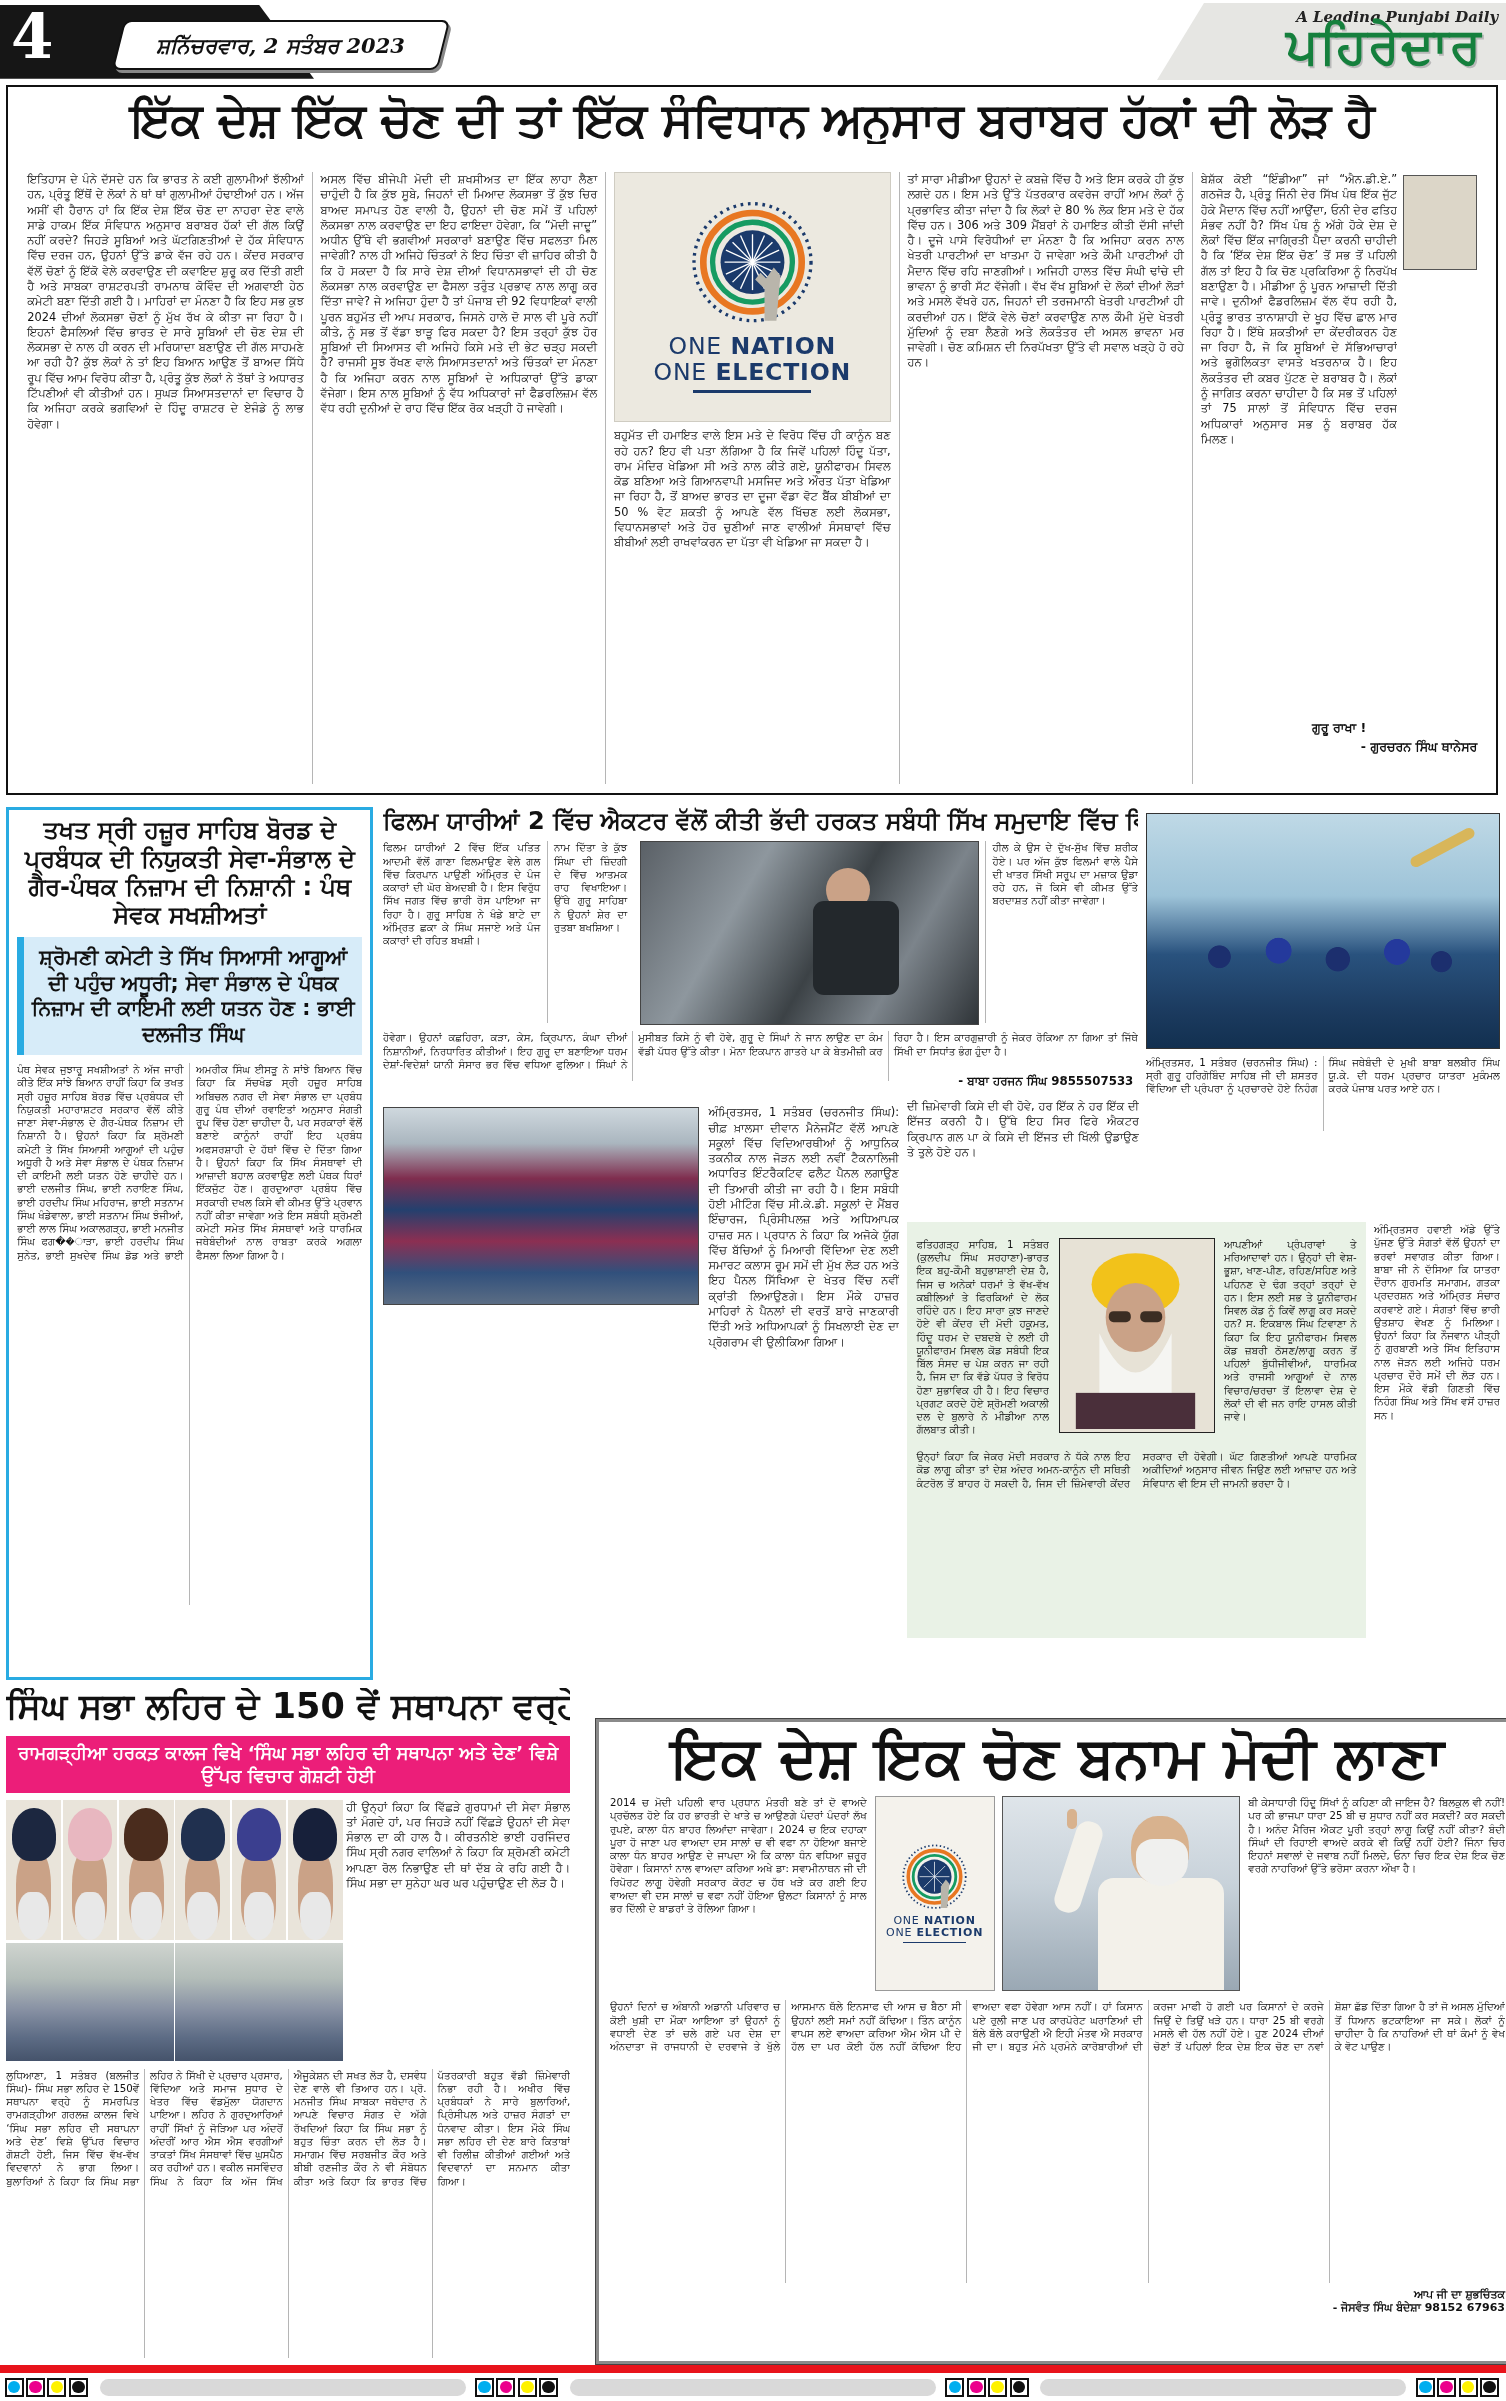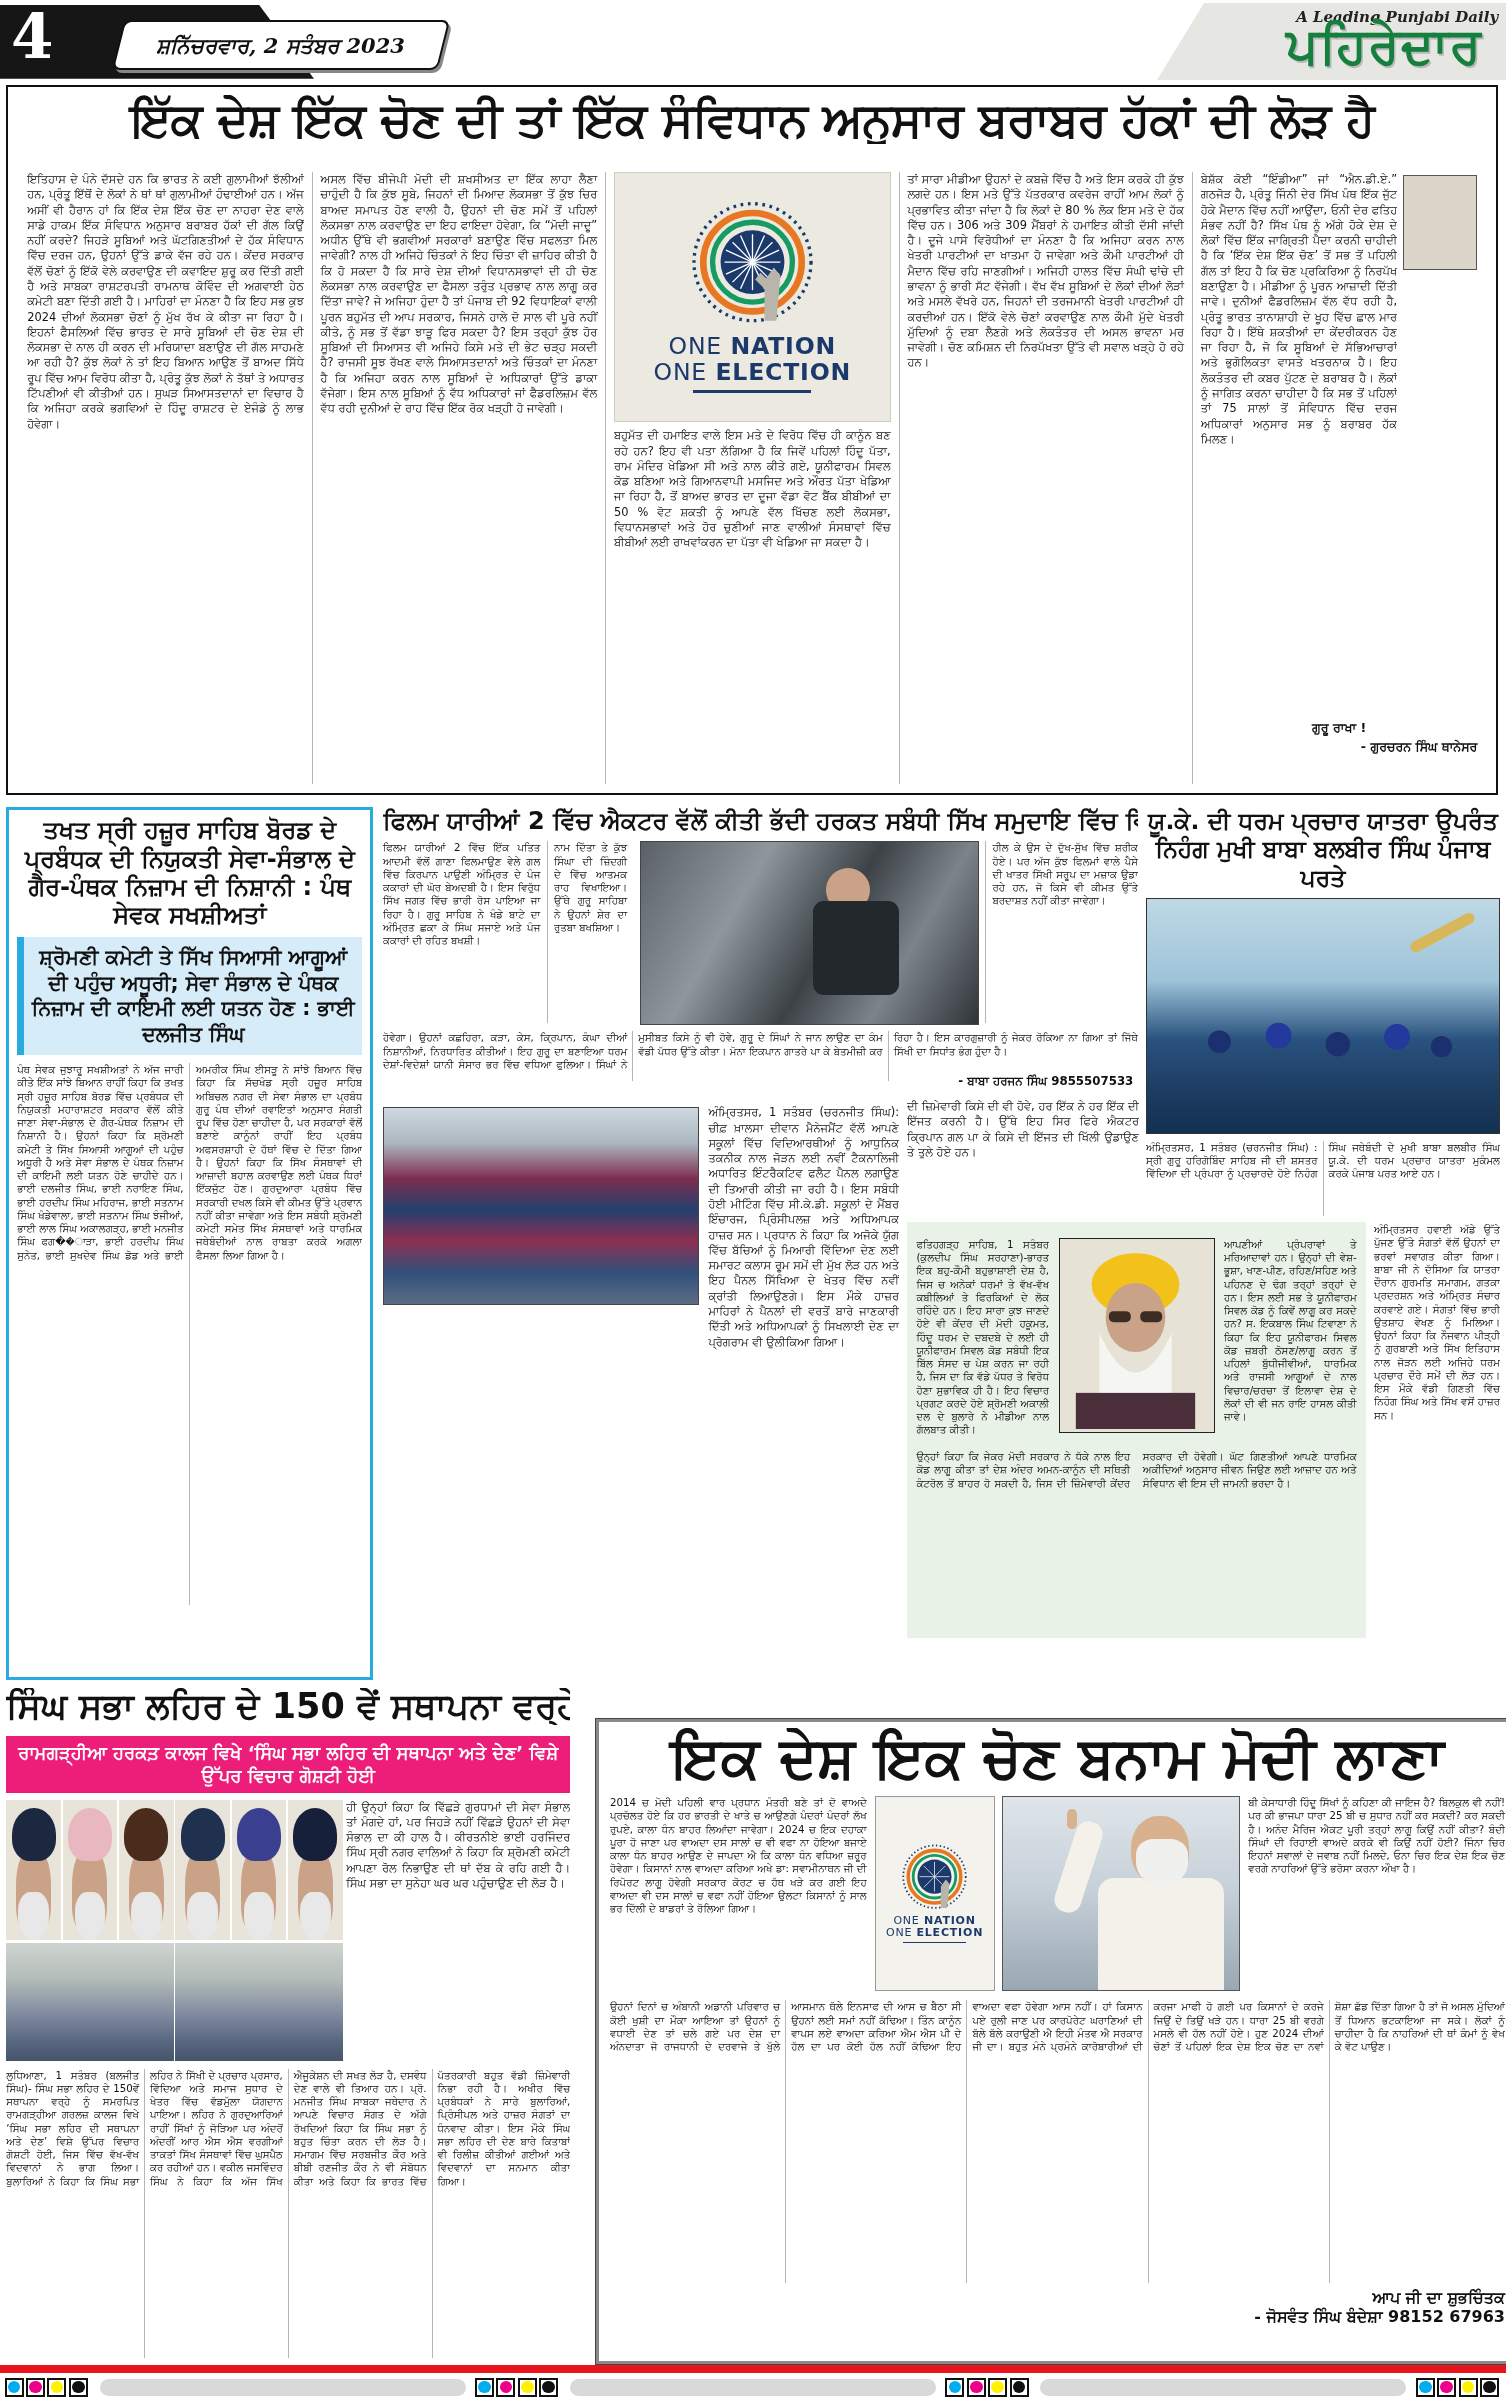--- a/index.html
+++ b/index.html
@@ -126,21 +126,21 @@
   .modi-logo .one-txt{font-size:11px;}
   .modi-logo .one-underline{width:63px;height:1.6px;margin-top:2.4px;}
   .modi-photo{width:236px;height:193px;border:0.8px solid #555;flex:0 0 auto;margin-right:7.9px;position:relative;
       background:linear-gradient(180deg,#dfe5ea 0%,#c8d2da 45%,#9aa8b4 100%);overflow:hidden;}
   .modi-photo .head{position:absolute;left:54%;top:10%;width:58px;height:68px;border-radius:46%;background:#d8b28e;}
   .modi-photo .beard{position:absolute;left:56%;top:22%;width:52px;height:47px;border-radius:40% 40% 60% 60%;background:#f0f0ee;}
   .modi-photo .body{position:absolute;left:40%;top:42%;width:126px;height:60%;border-radius:15.7px 15.7px 0 0;background:#f3f1ea;}
   .modi-photo .arm{position:absolute;left:26%;top:12%;width:27px;height:94px;border-radius:12.6px;background:#f3f1ea;transform:rotate(18deg);}
   .modi-photo .finger{position:absolute;left:27%;top:6%;width:9.4px;height:20.4px;border-radius:4.7px;background:#d8b28e;}
   .modi-bottom{margin-top:6.3px;height:283px;columns:5;column-gap:11px;column-rule:0.8px solid #b5b5b5;overflow:hidden;}
-  .modi-sign{margin-top:4.7px;text-align:right;font-weight:bold;font-size:16px;}
+  .modi-sign{margin-top:4.7px;text-align:right;font-weight:bold;font-size:11px;}
   
   .foot-red{position:absolute;left:0;top:2365px;width:1506px;height:7.9px;background:#e8131b;}
   .foot-strip{position:absolute;left:0;top:2377px;width:1506px;height:20.4px;display:flex;align-items:center;padding:0 4.7px;box-sizing:border-box;}
   .regset{display:flex;flex:0 0 auto;}
   .regsq{width:19px;height:19px;border:2.4px solid #111;box-sizing:border-box;margin-right:2.4px;display:flex;
          align-items:center;justify-content:center;background:#fff;}
   .regsq i{display:block;width:12.6px;height:12.6px;border-radius:50%;}
   .greybar{flex:1 1 auto;height:17.3px;border-radius:8.6px;background:#d9d9d9;margin:0 9.4px;}
 </style>
 </head>
@@ -218,21 +218,20 @@
       <div class="film-photo"></div>
       <div class="film-c3 just body-xs clip">ਹੀਲ ਕੇ ਉਸ ਦੇ ਦੁੱਖ-ਸੁੱਖ ਵਿੱਚ ਸ਼ਰੀਕ ਹੋਏ। ਪਰ ਅੱਜ ਕੁੱਝ ਫਿਲਮਾਂ ਵਾਲੇ ਪੈਸੇ ਦੀ ਖਾਤਰ ਸਿੱਖੀ ਸਰੂਪ ਦਾ ਮਜ਼ਾਕ ਉਡਾ ਰਹੇ ਹਨ, ਜੋ ਕਿਸੇ ਵੀ ਕੀਮਤ ਉੱਤੇ ਬਰਦਾਸ਼ਤ ਨਹੀਂ ਕੀਤਾ ਜਾਵੇਗਾ।</div>
     </div>
     <div class="film-bottom just body-xs clip">ਹੋਵੇਗਾ। ਉਹਨਾਂ ਕਛਹਿਰਾ, ਕੜਾ, ਕੇਸ, ਕ੍ਰਿਪਾਨ, ਕੰਘਾ ਦੀਆਂ ਨਿਸ਼ਾਨੀਆਂ, ਨਿਰਧਾਰਿਤ ਕੀਤੀਆਂ। ਇਹ ਗੁਰੂ ਦਾ ਬਣਾਇਆ ਧਰਮ ਦੇਸ਼ਾਂ-ਵਿਦੇਸ਼ਾਂ ਯਾਨੀ ਸੰਸਾਰ ਭਰ ਵਿੱਚ ਵਧਿਆ ਫੁਲਿਆ। ਸਿੰਘਾਂ ਨੇ ਮੁਸੀਬਤ ਕਿਸੇ ਨੂੰ ਵੀ ਹੋਵੇ, ਗੁਰੂ ਦੇ ਸਿੰਘਾਂ ਨੇ ਜਾਨ ਲਾਉਣ ਦਾ ਕੰਮ ਵੱਡੀ ਪੱਧਰ ਉੱਤੇ ਕੀਤਾ। ਮੋਨਾ ਇਕਪਾਨ ਗਾਤਰੇ ਪਾ ਕੇ ਬੇਤਮੀਜ਼ੀ ਕਰ ਰਿਹਾ ਹੈ। ਇਸ ਕਾਰਗੁਜ਼ਾਰੀ ਨੂੰ ਜੇਕਰ ਰੋਕਿਆ ਨਾ ਗਿਆ ਤਾਂ ਜਿੱਥੇ ਸਿੱਖੀ ਦਾ ਸਿਧਾਂਤ ਭੰਗ ਹੁੰਦਾ ਹੈ।</div>
     <div class="film-sig sig">- ਬਾਬਾ ਹਰਜਨ ਸਿੰਘ 9855507533</div>
   </div>
 
   <div class="film-cont just clip">ਦੀ ਜ਼ਿਮੇਵਾਰੀ ਕਿਸੇ ਦੀ ਵੀ ਹੋਵੇ, ਹਰ ਇੱਕ ਨੇ ਹਰ ਇੱਕ ਦੀ ਇੱਜਤ ਕਰਨੀ ਹੈ। ਉੱਥੇ ਇਹ ਸਿਰ ਫਿਰੇ ਐਕਟਰ ਕ੍ਰਿਪਾਨ ਗਲ ਪਾ ਕੇ ਕਿਸੇ ਦੀ ਇੱਜਤ ਦੀ ਖਿੱਲੀ ਉਡਾਉਣ ਤੇ ਤੁਲੇ ਹੋਏ ਹਨ।</div>
 
   <div class="uk-box">
-    <div class="uk-head">ਯੂ.ਕੇ. ਦੀ ਧਰਮ ਪ੍ਰਚਾਰ ਯਾਤਰਾ ਉਪਰੰਤ ਨਿਹੰਗ ਮੁਖੀ ਬਾਬਾ ਬਲਬੀਰ ਸਿੰਘ ਪੰਜਾਬ ਪਰਤੇ</div>
     <div class="uk-photo"></div>
     <div class="uk-top just body-xs">ਅੰਮ੍ਰਿਤਸਰ, 1 ਸਤੰਬਰ (ਚਰਨਜੀਤ ਸਿੰਘ) : ਸ੍ਰੀ ਗੁਰੂ ਹਰਿਗੋਬਿੰਦ ਸਾਹਿਬ ਜੀ ਦੀ ਸ਼ਸਤਰ ਵਿੱਦਿਆ ਦੀ ਪ੍ਰੰਪਰਾ ਨੂੰ ਪ੍ਰਚਾਰਦੇ ਹੋਏ ਨਿਹੰਗ ਸਿੰਘ ਜਥੇਬੰਦੀ ਦੇ ਮੁਖੀ ਬਾਬਾ ਬਲਬੀਰ ਸਿੰਘ ਯੂ.ਕੇ. ਦੀ ਧਰਮ ਪ੍ਰਚਾਰ ਯਾਤਰਾ ਮੁਕੰਮਲ ਕਰਕੇ ਪੰਜਾਬ ਪਰਤ ਆਏ ਹਨ।</div>
     <div class="uk-side just body-xs">ਅੰਮ੍ਰਿਤਸਰ ਹਵਾਈ ਅੱਡੇ ਉੱਤੇ ਪੁੱਜਣ ਉੱਤੇ ਸੰਗਤਾਂ ਵੱਲੋਂ ਉਹਨਾਂ ਦਾ ਭਰਵਾਂ ਸਵਾਗਤ ਕੀਤਾ ਗਿਆ। ਬਾਬਾ ਜੀ ਨੇ ਦੱਸਿਆ ਕਿ ਯਾਤਰਾ ਦੌਰਾਨ ਗੁਰਮਤਿ ਸਮਾਗਮ, ਗਤਕਾ ਪ੍ਰਦਰਸ਼ਨ ਅਤੇ ਅੰਮ੍ਰਿਤ ਸੰਚਾਰ ਕਰਵਾਏ ਗਏ। ਸੰਗਤਾਂ ਵਿੱਚ ਭਾਰੀ ਉਤਸ਼ਾਹ ਵੇਖਣ ਨੂੰ ਮਿਲਿਆ। ਉਹਨਾਂ ਕਿਹਾ ਕਿ ਨੌਜਵਾਨ ਪੀੜ੍ਹੀ ਨੂੰ ਗੁਰਬਾਣੀ ਅਤੇ ਸਿੱਖ ਇਤਿਹਾਸ ਨਾਲ ਜੋੜਨ ਲਈ ਅਜਿਹੇ ਧਰਮ ਪ੍ਰਚਾਰ ਦੌਰੇ ਸਮੇਂ ਦੀ ਲੋੜ ਹਨ। ਇਸ ਮੌਕੇ ਵੱਡੀ ਗਿਣਤੀ ਵਿੱਚ ਨਿਹੰਗ ਸਿੰਘ ਅਤੇ ਸਿੱਖ ਵਸੋਂ ਹਾਜ਼ਰ ਸਨ।</div>
   </div>
 
   <div class="ckd-box">
     <div class="ckd-photo"></div>
     <div class="ckd-body just body-sm clip" style="height:361px;">ਅੰਮ੍ਰਿਤਸਰ, 1 ਸਤੰਬਰ (ਚਰਨਜੀਤ ਸਿੰਘ): ਚੀਫ਼ ਖ਼ਾਲਸਾ ਦੀਵਾਨ ਮੈਨੇਜਮੈਂਟ ਵੱਲੋਂ ਆਪਣੇ ਸਕੂਲਾਂ ਵਿੱਚ ਵਿਦਿਆਰਥੀਆਂ ਨੂੰ ਆਧੁਨਿਕ ਤਕਨੀਕ ਨਾਲ ਜੋੜਨ ਲਈ ਨਵੀਂ ਟੈਕਨਾਲਿਜੀ ਅਧਾਰਿਤ ਇੰਟਰੈਕਟਿਵ ਫਲੈਟ ਪੈਨਲ ਲਗਾਉਣ ਦੀ ਤਿਆਰੀ ਕੀਤੀ ਜਾ ਰਹੀ ਹੈ। ਇਸ ਸਬੰਧੀ ਹੋਈ ਮੀਟਿੰਗ ਵਿੱਚ ਸੀ.ਕੇ.ਡੀ. ਸਕੂਲਾਂ ਦੇ ਮੈਂਬਰ ਇੰਚਾਰਜ, ਪ੍ਰਿੰਸੀਪਲਜ਼ ਅਤੇ ਅਧਿਆਪਕ ਹਾਜ਼ਰ ਸਨ। ਪ੍ਰਧਾਨ ਨੇ ਕਿਹਾ ਕਿ ਅਜੋਕੇ ਯੁੱਗ ਵਿੱਚ ਬੱਚਿਆਂ ਨੂੰ ਮਿਆਰੀ ਵਿੱਦਿਆ ਦੇਣ ਲਈ ਸਮਾਰਟ ਕਲਾਸ ਰੂਮ ਸਮੇਂ ਦੀ ਮੁੱਖ ਲੋੜ ਹਨ ਅਤੇ ਇਹ ਪੈਨਲ ਸਿੱਖਿਆ ਦੇ ਖੇਤਰ ਵਿੱਚ ਨਵੀਂ ਕ੍ਰਾਂਤੀ ਲਿਆਉਣਗੇ। ਇਸ ਮੌਕੇ ਹਾਜ਼ਰ ਮਾਹਿਰਾਂ ਨੇ ਪੈਨਲਾਂ ਦੀ ਵਰਤੋਂ ਬਾਰੇ ਜਾਣਕਾਰੀ ਦਿੱਤੀ ਅਤੇ ਅਧਿਆਪਕਾਂ ਨੂੰ ਸਿਖਲਾਈ ਦੇਣ ਦਾ ਪ੍ਰੋਗਰਾਮ ਵੀ ਉਲੀਕਿਆ ਗਿਆ।</div>
   </div>
 

